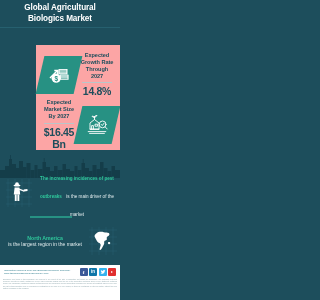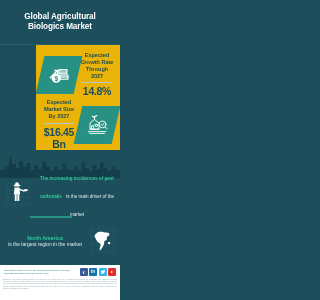--- a/index.html
+++ b/index.html
@@ -8,40 +8,40 @@
     font-family:"Liberation Sans", sans-serif;
     background:#1d4e5c;
     position:relative;
     overflow:hidden;
     -webkit-font-smoothing:antialiased;
   }
   .poster { position:relative; width:120px; height:300px; background:#1d4e5c; }
 
   
   .header {
-    height:45px;
+    height:28px;
     background:#1d4e5c;
     display:flex; align-items:center; justify-content:center;
     text-align:center;
     padding:0 6px;
     border-bottom:1px solid #26606f;
     position:relative; z-index:5;
   }
   .header-title {
     color:#ffffff;
     font-size:8.2px;
     font-weight:bold;
     line-height:10.5px;
     letter-spacing:-0.1px;
   }
 
   
   .body-white {
     position:absolute; top:45px; left:0; right:0; height:120px;
-    background:#eab308;
+    background:#fca5a5;
     margin-left:36px;
   }
 
   
   .stat-row {
     display:flex; align-items:center;
     height:47px;
     padding:0 4px;
   }
   .stat-row.row1 { margin-top:6px; }

